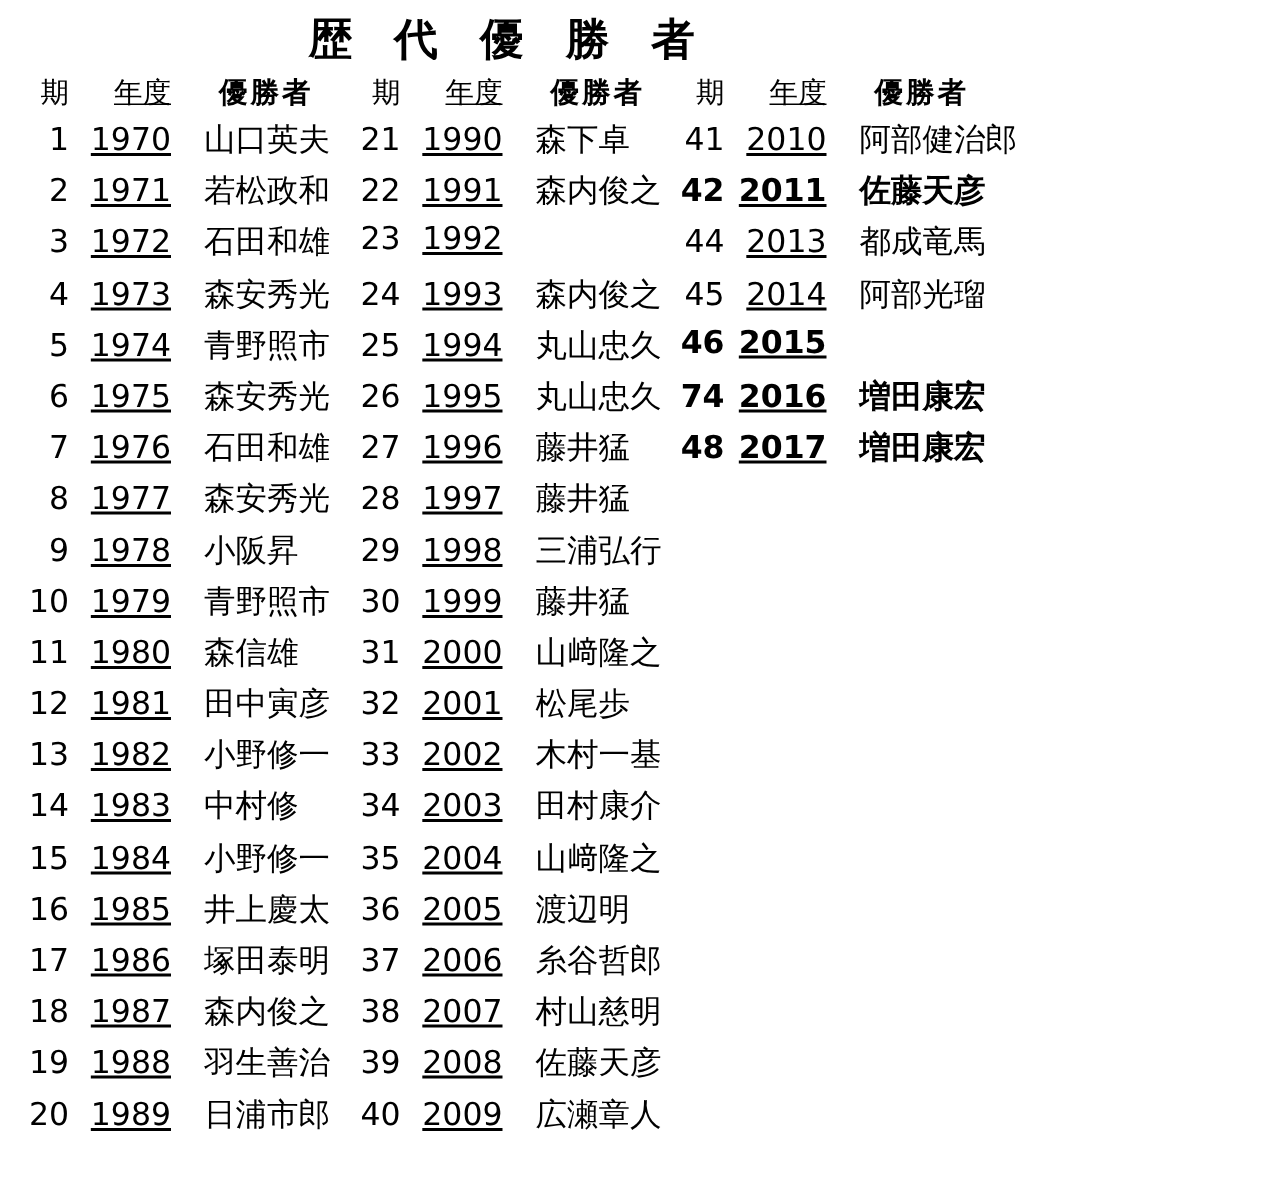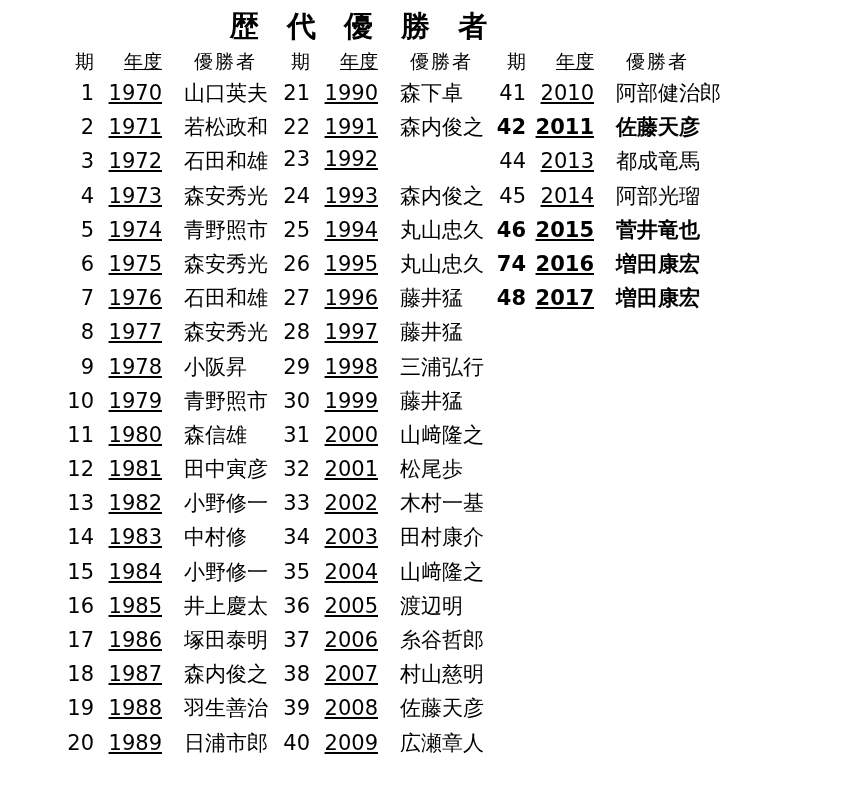--- a/index.html
+++ b/index.html
@@ -12,21 +12,20 @@
     height: 800px;
     font-family: "DejaVu Sans", "Liberation Sans", sans-serif;
     color: #000000;
     overflow: hidden;
   }
   .page {
     position: relative;
     width: 678px;
     height: 800px;
     box-sizing: border-box;
-    padding-left: 48px;
   }
   .title {
     text-align: center;
     font-size: 29px;
     font-weight: bold;
     letter-spacing: 9px;
     padding-top: 7px;
     padding-bottom: 2px;
     white-space: nowrap;
   }
@@ -79,20 +78,21 @@
     padding-left: 20px;
     white-space: nowrap;
   }
   .hdr .c-no, .hdr .c-year {
     font-size: 19px;
   }
   .hdr .c-name {
     font-size: 19px;
     padding-left: 30px;
     letter-spacing: 2px;
+    font-weight: bold;
   }
   .bold { font-weight: bold; }
 </style>
 </head>
 <body>
 
 <div class="page">
 
   <div class="title">歴 代 優 勝 者</div>
 
@@ -335,21 +335,20 @@
         <span class="c-name"><span class="sur">都成</span><span class="gap"></span><span class="giv">竜馬</span></span>
       </div>
       <div class="row">
         <span class="c-no">45</span>
         <span class="c-year">2014</span>
         <span class="c-name"><span class="sur">阿部</span><span class="gap"></span><span class="giv">光瑠</span></span>
       </div>
       <div class="row bold">
         <span class="c-no">46</span>
         <span class="c-year">2015</span>
-        <span class="c-name"><span class="sur">菅井</span><span class="gap"></span><span class="giv">竜也</span></span>
       </div>
       <div class="row bold">
         <span class="c-no">74</span>
         <span class="c-year">2016</span>
         <span class="c-name"><span class="sur">増田</span><span class="gap"></span><span class="giv">康宏</span></span>
       </div>
       <div class="row bold">
         <span class="c-no">48</span>
         <span class="c-year">2017</span>
         <span class="c-name"><span class="sur">増田</span><span class="gap"></span><span class="giv">康宏</span></span>

